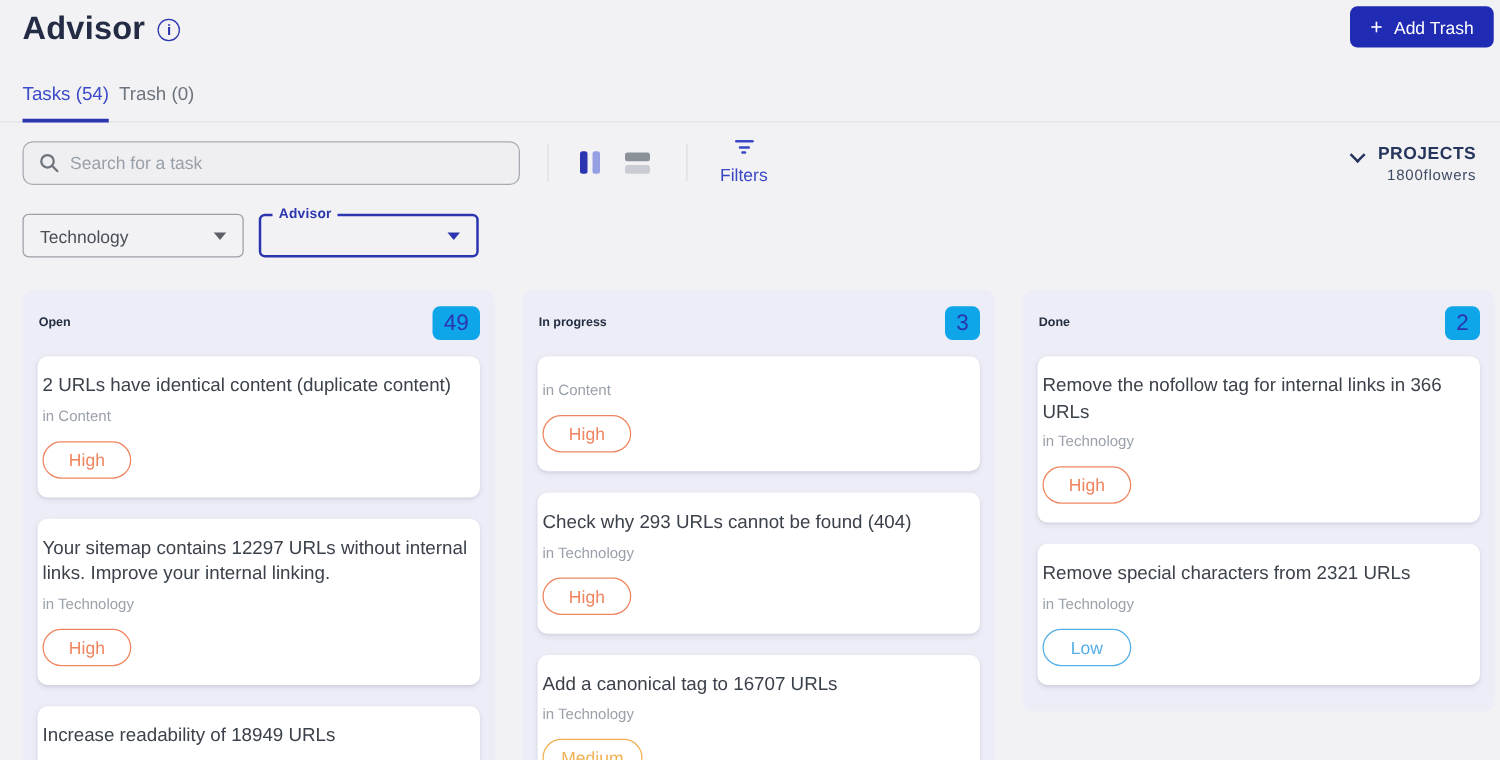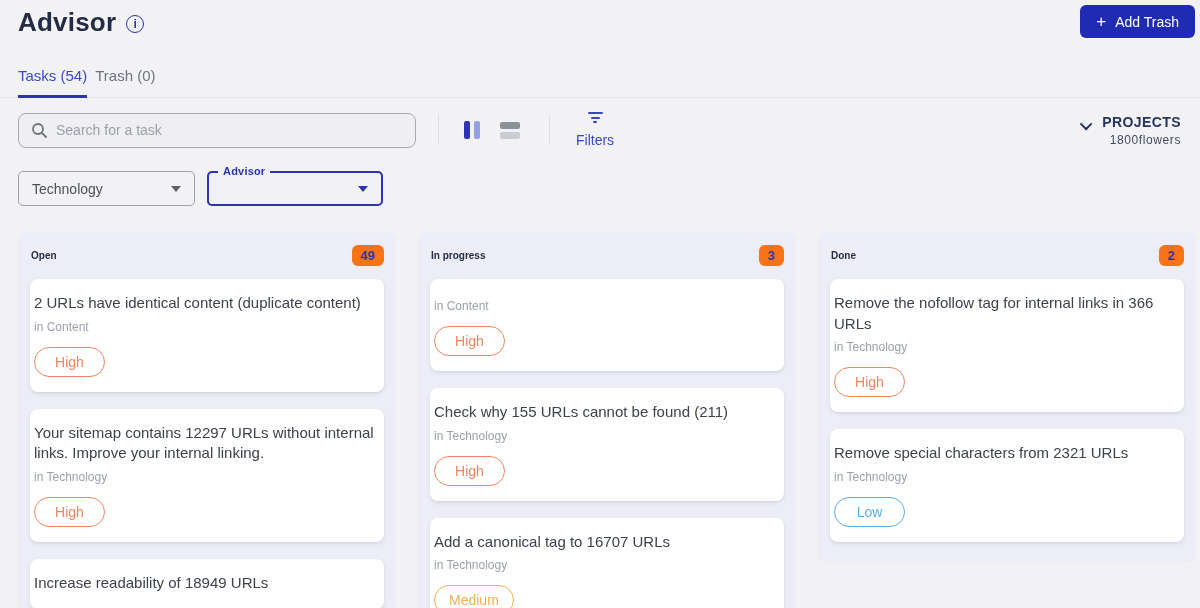--- a/index.html
+++ b/index.html
@@ -85,21 +85,21 @@
     font-size:11px; font-weight:700; color:#2b35af; letter-spacing:.2px;
   }
   .caret { width:0; height:0; border-left:5px solid transparent; border-right:5px solid transparent; border-top:6px solid #5c6168; }
   .caret.blue { border-top-color:#2b35af; }
 
   
   .board { display:flex; gap:22px; padding:0 0 0 18px; margin-top:26px; align-items:flex-start; }
   .column { width:378px; background:#ecedf6; border-radius:8px; padding-bottom:4px; flex:0 0 auto; }
   .col-header { display:flex; justify-content:space-between; align-items:center; padding:13px 12px 13px 13px; }
   .col-title { font-size:10px; font-weight:700; color:#242e42; }
-  .col-count { background:#f97316; color:#2b35af; font-size:13px; font-weight:700; padding:3px 9px; border-radius:6px; }
+  .col-count { background:#0ea5e9; color:#2b35af; font-size:18px; font-weight:400; padding:3px 9px; border-radius:6px; }
   .card {
     background:#fff; border-radius:8px; margin:0 12px 17px 12px; padding:14px 4px 15px;
     box-shadow:0 1px 2px rgba(30,40,90,.07), 0 2px 5px rgba(30,40,90,.07);
     cursor:pointer;
   }
   .card-title { font-size:15px; color:#3c424b; line-height:1.38; }
   .card-cat { font-size:12px; color:#9ba1ab; margin-top:6px; }
   .pill {
     display:inline-block; margin-top:13px; min-width:71px; text-align:center;
     padding:6px 14px; border-radius:17px; border:1px solid; font-size:14px;
@@ -185,21 +185,21 @@
       <div class="card">
         <div class="card-title">Increase readability of 18949 URLs</div>
       </div>
     </section>
     <section class="column">
       <div class="col-header">
         <span class="col-title">In progress</span>
         <span class="col-count">3</span>
       </div>
       <div class="card"><div class="card-cat">in Content</div><span class="pill" style="color: rgb(239, 133, 96); border-color: rgb(239, 133, 96);">High</span></div>
-      <div class="card"><div class="card-title">Check why 155 URLs cannot be found (211)</div><div class="card-cat">in Technology</div><span class="pill" style="color: rgb(239, 133, 96); border-color: rgb(239, 133, 96);">High</span></div>
+      <div class="card"><div class="card-title">Check why 293 URLs cannot be found (404)</div><div class="card-cat">in Technology</div><span class="pill" style="color: rgb(239, 133, 96); border-color: rgb(239, 133, 96);">High</span></div>
       <div class="card"><div class="card-title">Add a canonical tag to 16707 URLs</div><div class="card-cat">in Technology</div><span class="pill" style="color: rgb(241, 176, 82); border-color: rgb(241, 176, 82);">Medium</span></div>
     </section>
     <section class="column">
       <div class="col-header">
         <span class="col-title">Done</span>
         <span class="col-count">2</span>
       </div>
       <div class="card"><div class="card-title">Remove the nofollow tag for internal links in 366 URLs</div><div class="card-cat">in Technology</div><span class="pill" style="color: rgb(239, 133, 96); border-color: rgb(239, 133, 96);">High</span></div>
       <div class="card"><div class="card-title">Remove special characters from 2321 URLs</div><div class="card-cat">in Technology</div><span class="pill" style="color: rgb(85, 174, 229); border-color: rgb(85, 174, 229);">Low</span></div>
     </section>

